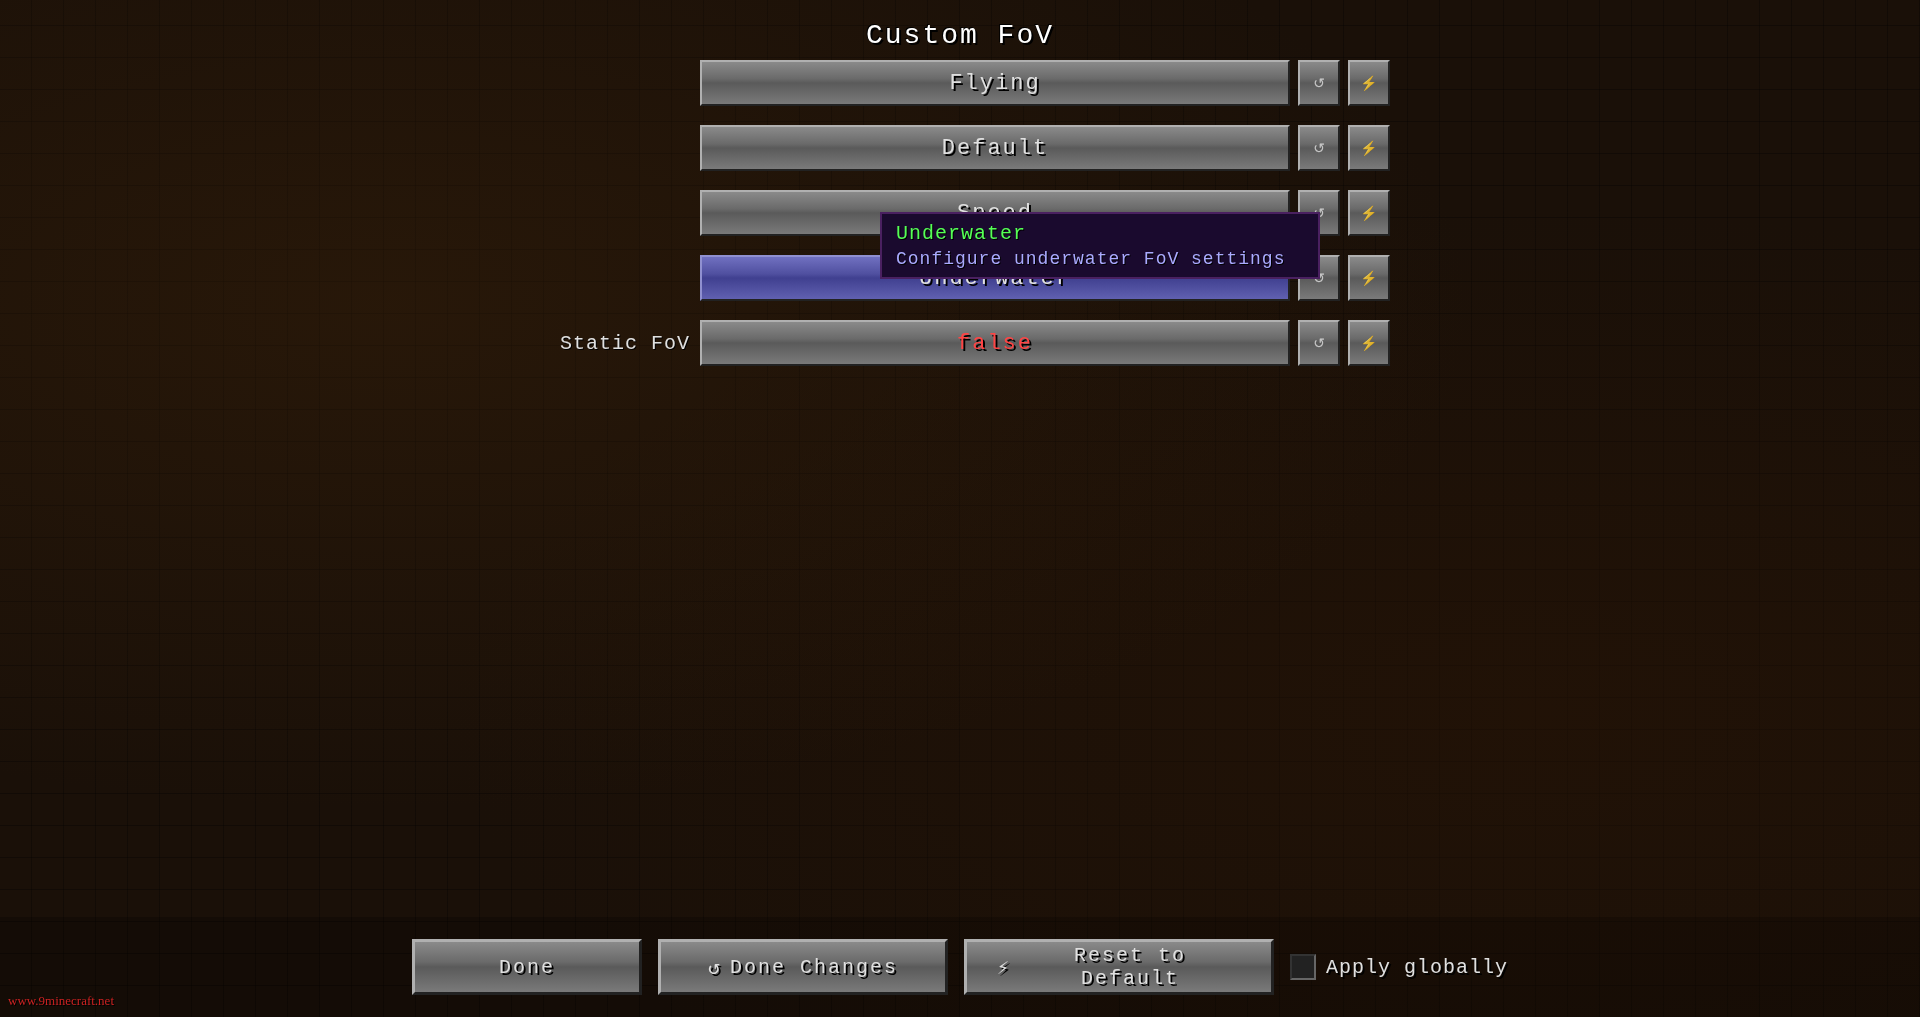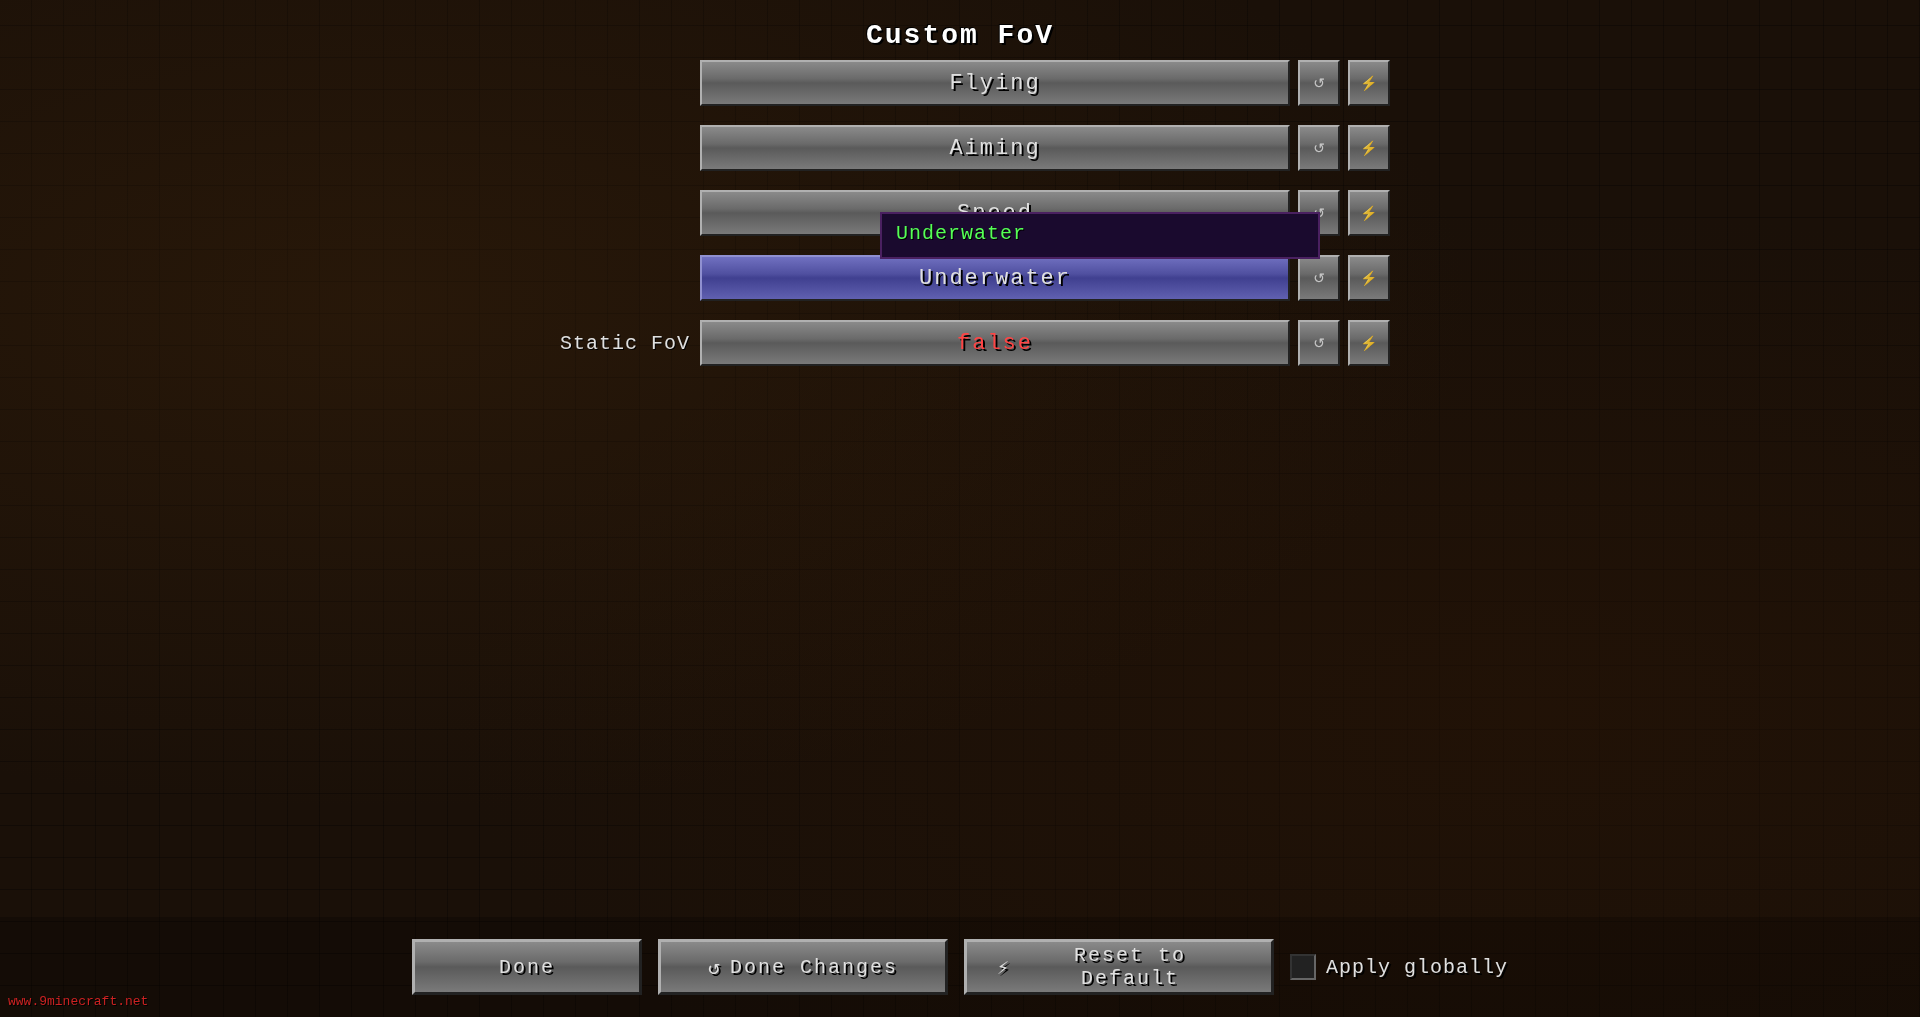--- a/index.html
+++ b/index.html
@@ -39,21 +39,21 @@
       pointer-events: none;
     }
 
     .page-title {
       position: absolute;
       top: 20px;
       left: 50%;
       transform: translateX(-50%);
       color: #ffffff;
       font-size: 28px;
-      font-weight: bold;
+      font-weight: normal;
       letter-spacing: 2px;
       text-shadow: 2px 2px 0px #000, -1px -1px 0px #000;
       white-space: nowrap;
     }
 
     .settings-container {
       position: absolute;
       top: 60px;
       left: 50%;
       transform: translateX(-50%);
@@ -227,21 +227,21 @@
       letter-spacing: 1px;
       text-shadow: 2px 2px 0 #000;
     }
 
     .watermark {
       position: absolute;
       bottom: 8px;
       left: 8px;
       color: #cc2222;
       font-size: 13px;
-      font-family: Liberation Mono, monospace;
+      font-family: Liberation Serif, serif;
       text-shadow: 1px 1px 0 #000;
     }
 
     .icon-symbol {
       font-size: 14px;
       opacity: 0.8;
     }
 
     
     .rows-wrapper {
@@ -273,21 +273,21 @@
         </button>
         <button class="icon-btn">
           <span class="icon-symbol">⚡</span>
         </button>
       </div>
     </div>
 
     <div class="setting-row">
       <div class="setting-label"></div>
       <div class="row-inner" style="flex:1">
-        <button class="setting-button">Aiming</button>
+        <button class="setting-button">Default</button>
         <button class="icon-btn">
           <span class="icon-symbol">↺</span>
         </button>
         <button class="icon-btn">
           <span class="icon-symbol">⚡</span>
         </button>
       </div>
     </div>
 
     <div class="setting-row">
@@ -296,20 +296,21 @@
         <button class="setting-button">Speed</button>
         <button class="icon-btn">
           <span class="icon-symbol">↺</span>
         </button>
         <button class="icon-btn">
           <span class="icon-symbol">⚡</span>
         </button>
 
         <div class="tooltip" style="position:absolute; top:22px; left:180px; z-index:100;">
           <div class="tooltip-title">Underwater</div>
+          <div class="tooltip-body">Configure underwater FoV settings</div>
         </div>
       </div>
     </div>
 
     <div class="setting-row">
       <div class="setting-label"></div>
       <div class="row-inner" style="flex:1">
         <button class="setting-button highlighted">Underwater</button>
         <button class="icon-btn">
           <span class="icon-symbol">↺</span>

